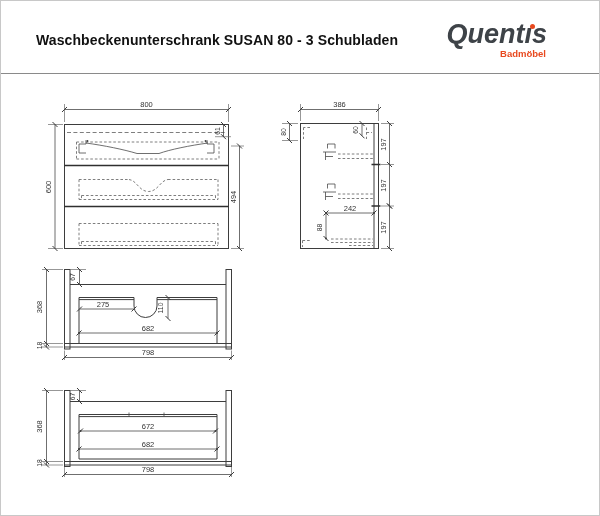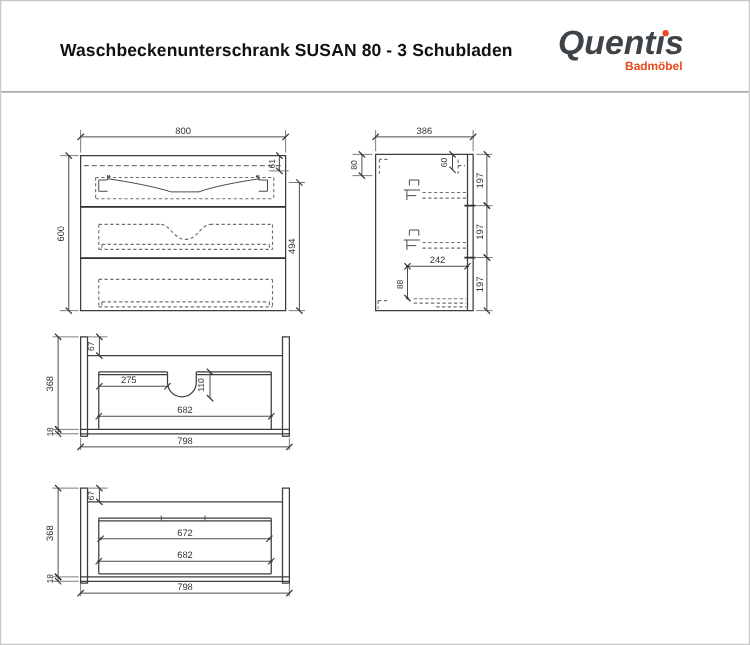--- a/index.html
+++ b/index.html
@@ -1,20 +1,20 @@
 <!DOCTYPE html>
 <html><head>
 <meta charset="utf-8">
 <style>
   html,body{margin:0;padding:0;background:#fff;}
   .page{position:relative;width:600px;height:516px;background:#ffffff;
         border:1px solid #c8c8c8;box-sizing:border-box;overflow:hidden;
         font-family:"Liberation Sans",sans-serif;}
   .title{position:absolute;left:35px;top:31px;font-weight:700;font-size:14px;
-         color:#111;letter-spacing:0.1px;margin-left:12px;}
+         color:#111;letter-spacing:0.1px;}
   .logo{position:absolute;top:20px;right:52px;text-align:right;line-height:1;}
   .wordmark{font-style:italic;font-weight:700;font-size:27px;color:#3e4348;}
   .i-dot{position:absolute;top:3px;right:12px;width:5px;height:5px;
          border-radius:50%;background:#e8491f;}
   .tagline{font-weight:700;font-size:9.5px;color:#e8491f;
            margin-top:1px;padding-right:1px;}
   .rule{position:absolute;left:0;top:72px;width:600px;height:1px;background:#8a8a8a;}
   svg{position:absolute;left:0;top:0;}
   
   .s1{stroke:#3d3d3d;stroke-width:1;fill:none;}

